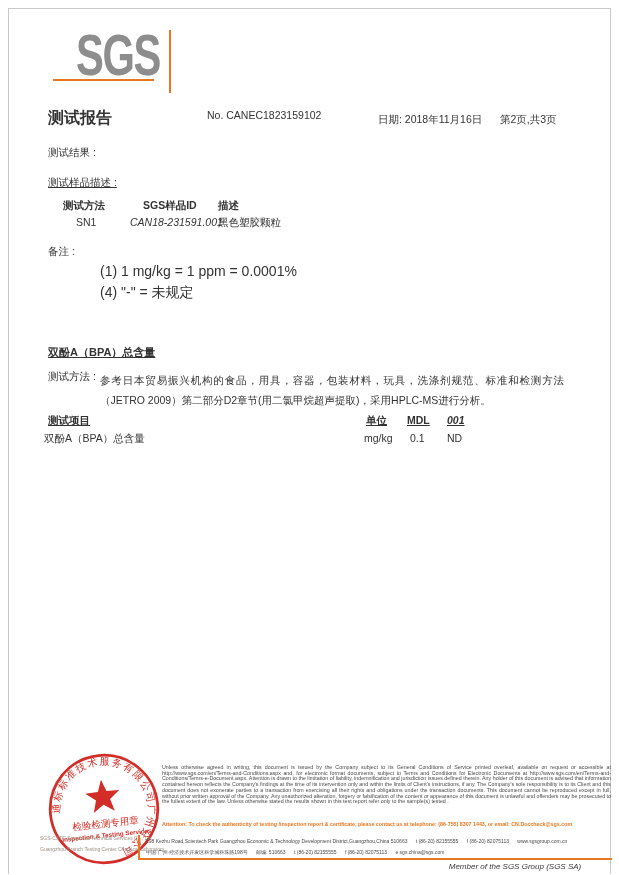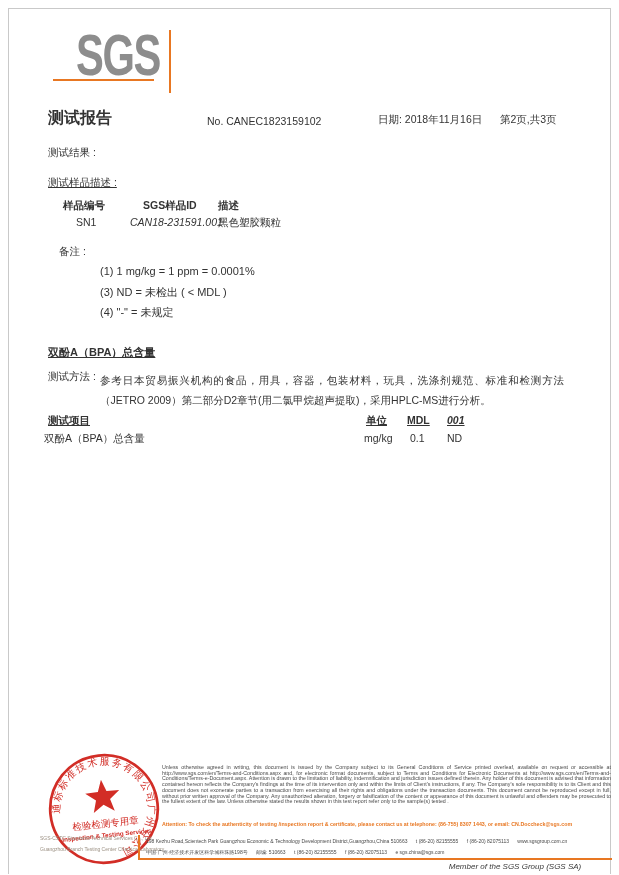--- a/index.html
+++ b/index.html
@@ -10,34 +10,34 @@
   }
   .abs{position:absolute;}
   
   #page-frame{left:8px;top:8px;width:603px;height:866px;border:1px solid #c9c9c9;border-bottom:none;box-sizing:border-box;}
   
   #logo-text{left:76px;top:26px;font-size:58px;font-weight:bold;color:#8d8d8d;line-height:1;letter-spacing:-2px;transform:scaleX(.72);transform-origin:left top;}
   #logo-hline{left:53px;top:79px;width:101px;height:2px;background:#e87722;}
   #logo-vline{left:169px;top:30px;width:2px;height:63px;background:#e87722;}
   
   #doc-title{left:48px;top:108px;font-size:16px;font-weight:bold;}
-  #report-no{left:207px;top:115px;font-size:10.5px;text-align:center;}
+  #report-no{left:207px;top:109px;font-size:10.5px;text-align:center;}
   #report-date{left:378px;top:113px;font-size:10.5px;}
   #page-info{left:500px;top:113px;font-size:10.5px;}
   
   #results-label{left:48px;top:146px;font-size:10.5px;}
   #sample-desc-label{left:48px;top:176px;font-size:10.5px;text-decoration:underline;}
   
   .st-h{font-size:10.5px;font-weight:bold;}
   .st-c{font-size:10.5px;}
   #st-h1{left:63px;top:199px;} #st-h2{left:143px;top:199px;} #st-h3{left:218px;top:199px;}
   #st-c1{left:76px;top:216px;} #st-c2{left:130px;top:216px;font-style:italic;} #st-c3{left:218px;top:216px;}
   
-  #notes-label{left:48px;top:245px;font-size:10.5px;margin-left:11px;}
-  #notes-list{left:100px;top:261px;font-size:11px;line-height:20.5px;}
+  #notes-label{left:48px;top:245px;font-size:10.5px;}
+  #notes-list{left:100px;top:261px;font-size:14px;line-height:20.5px;}
   
   #bpa-title{left:48px;top:345px;font-size:11px;font-weight:bold;text-decoration:underline;}
   #method-label{left:48px;top:370px;font-size:10.5px;}
   #method-text{left:100px;top:370px;width:464px;font-size:10.5px;line-height:20px;text-align:justify;}
   
   .rt-h{font-size:10.5px;font-weight:bold;text-decoration:underline;}
   .rt-c{font-size:10.5px;}
   #rt-h1{left:48px;top:414px;} #rt-h2{left:366px;top:414px;} #rt-h3{left:407px;top:414px;}
   #rt-h4{left:447px;top:414px;font-style:italic;}
   #rt-c1{left:44px;top:432px;} #rt-c2{left:364px;top:432px;} #rt-c3{left:410px;top:432px;} #rt-c4{left:447px;top:432px;}
@@ -64,31 +64,30 @@
 <div class="abs" id="logo-vline"></div>
 
 <div class="abs" id="doc-title">测试报告</div>
 <div class="abs" id="report-no">No. CANEC1823159102</div>
 <div class="abs" id="report-date">日期: 2018年11月16日</div>
 <div class="abs" id="page-info">第2页,共3页</div>
 
 <div class="abs" id="results-label">测试结果 :</div>
 <div class="abs" id="sample-desc-label">测试样品描述 :</div>
 
-<div class="abs st-h" id="st-h1">样品编号</div>
+<div class="abs st-h" id="st-h1">测试方法</div>
 <div class="abs st-h" id="st-h2">SGS样品ID</div>
 <div class="abs st-h" id="st-h3">描述</div>
 <div class="abs st-c" id="st-c1">SN1</div>
 <div class="abs st-c" id="st-c2">CAN18-231591.001</div>
 <div class="abs st-c" id="st-c3">黑色塑胶颗粒</div>
 
 <div class="abs" id="notes-label">备注 :</div>
 <div class="abs" id="notes-list">
   <div>(1) 1 mg/kg = 1 ppm = 0.0001%</div>
-  <div>(3) ND = 未检出 ( &lt; MDL )</div>
   <div>(4) "-" = 未规定</div>
 </div>
 
 <div class="abs" id="bpa-title">双酚A（BPA）总含量</div>
 <div class="abs" id="method-label">测试方法 :</div>
 <div class="abs" id="method-text">参考日本贸易振兴机构的食品，用具，容器，包装材料，玩具，洗涤剂规范、标准和检测方法（JETRO 2009）第二部分D2章节(用二氯甲烷超声提取)，采用HPLC-MS进行分析。</div>
 
 <div class="abs rt-h" id="rt-h1">测试项目</div>
 <div class="abs rt-h" id="rt-h2">单位</div>
 <div class="abs rt-h" id="rt-h3">MDL</div>

